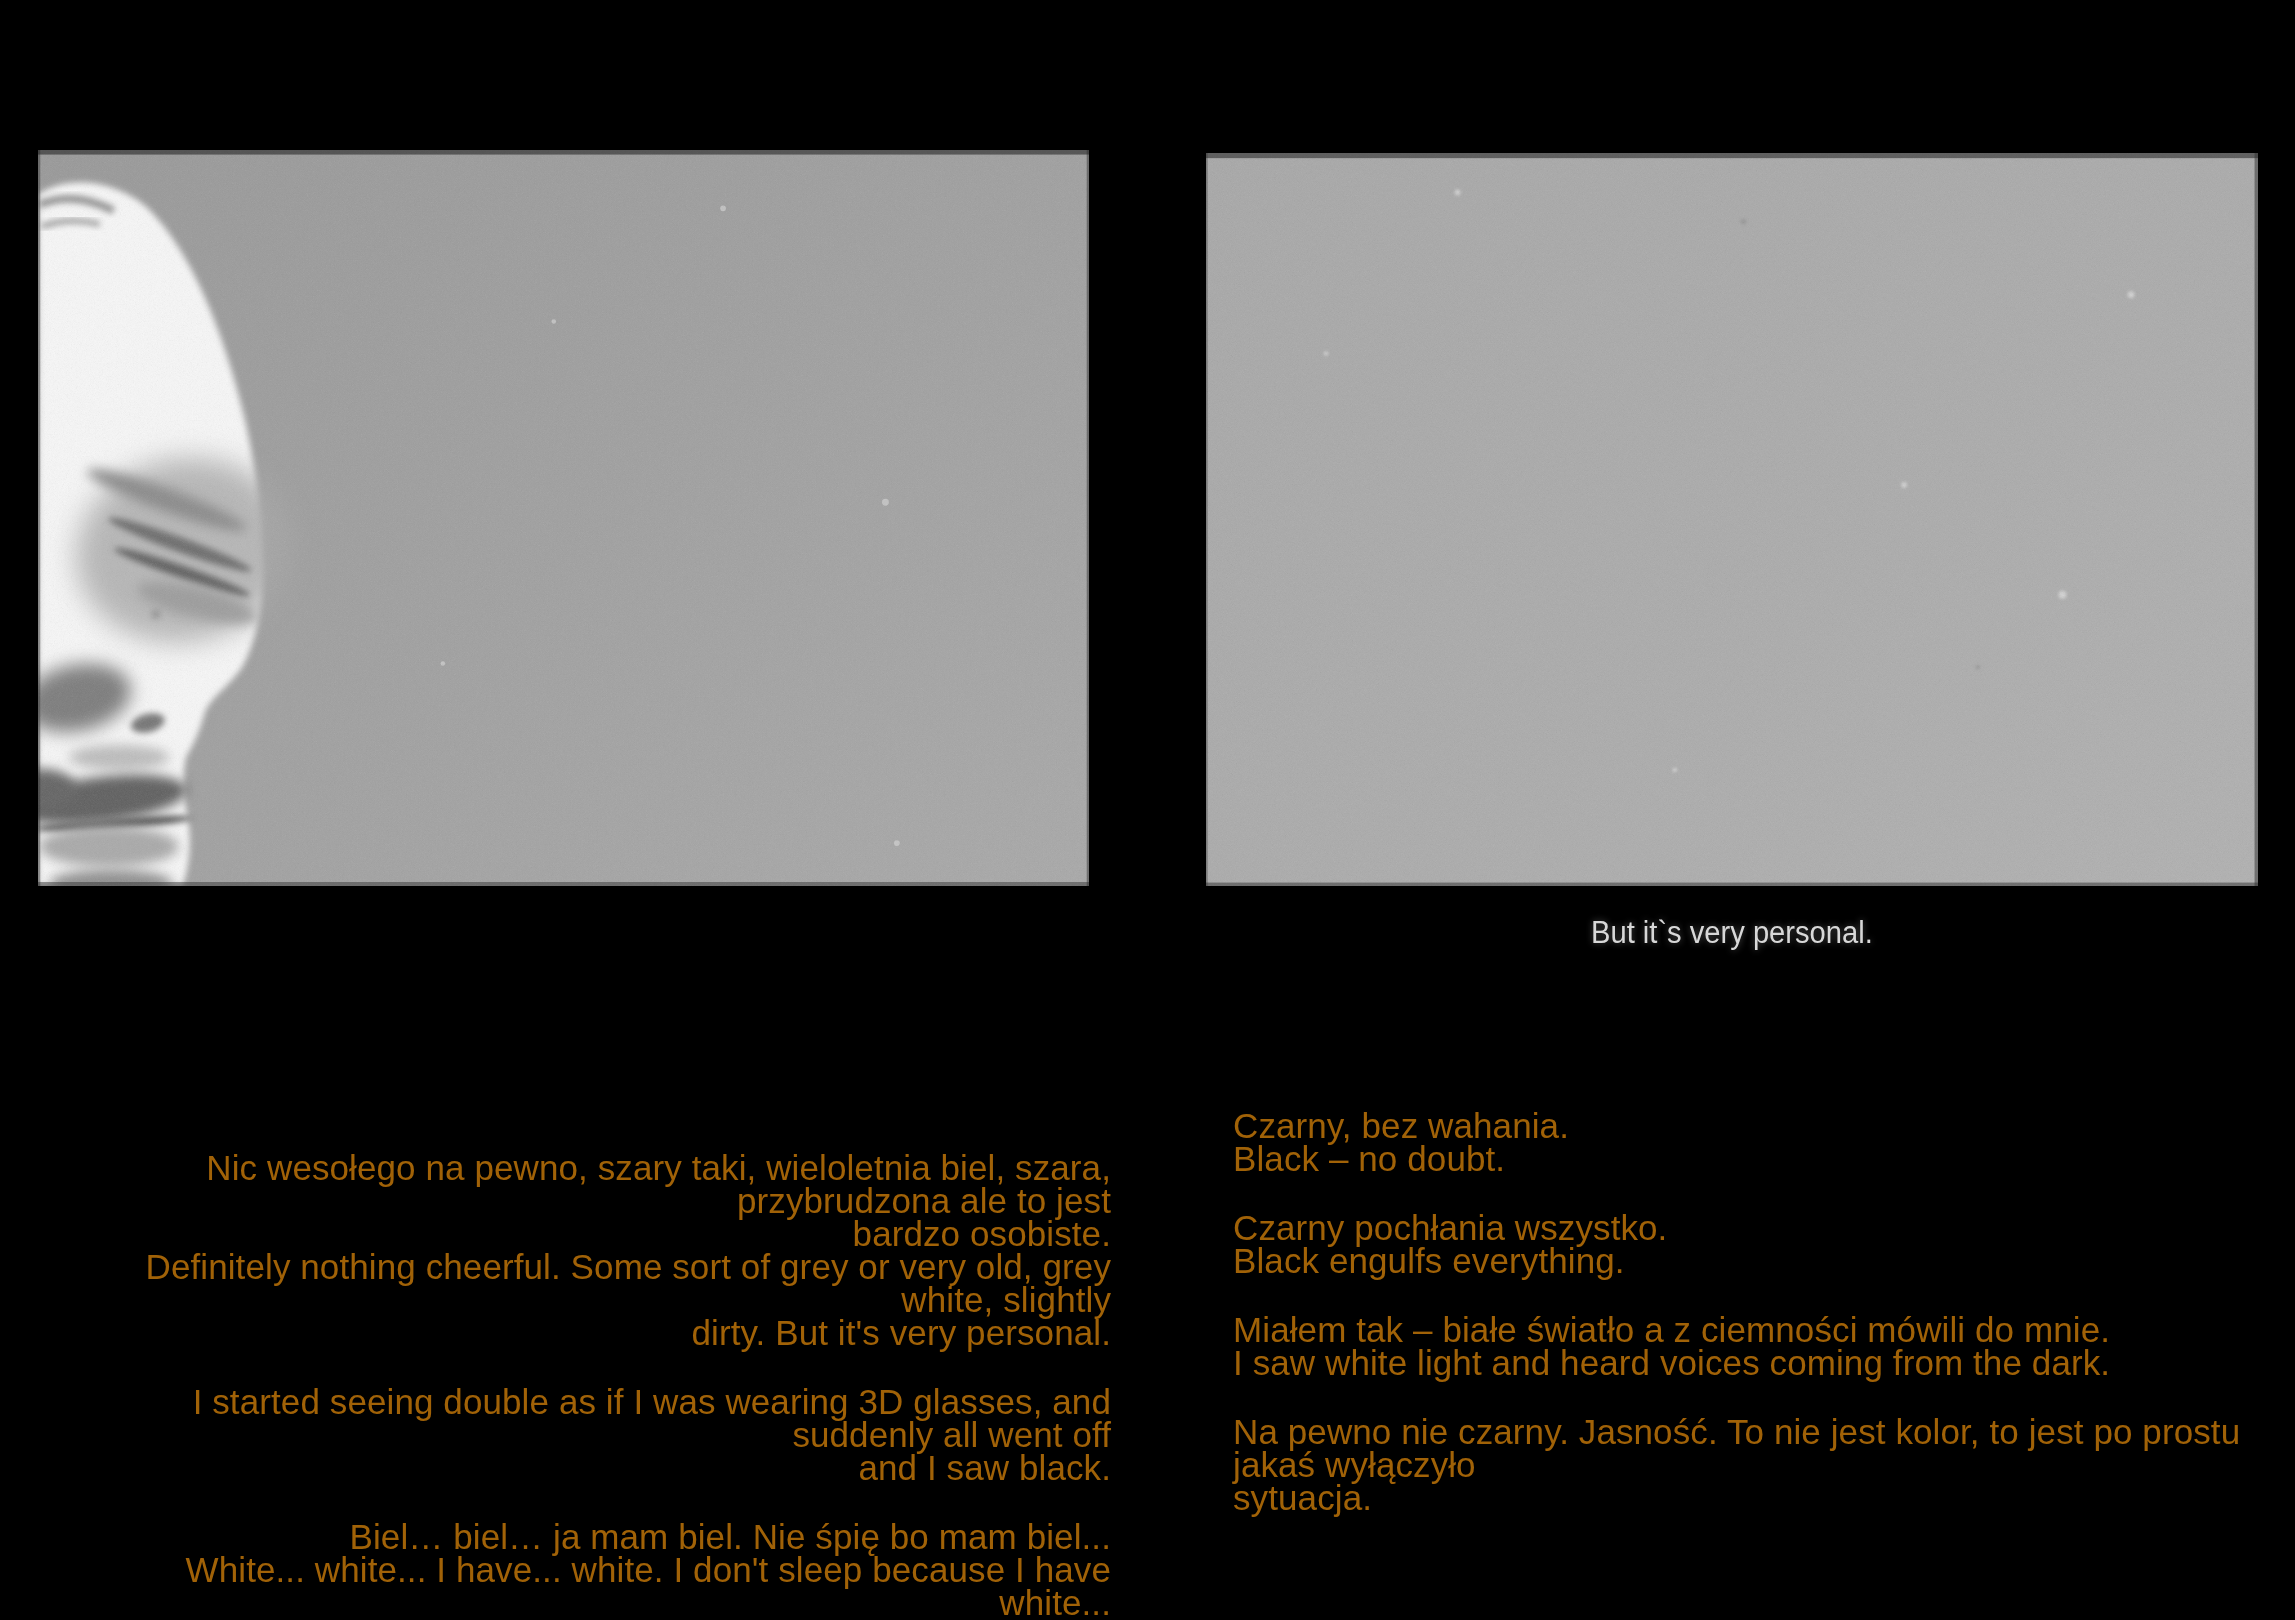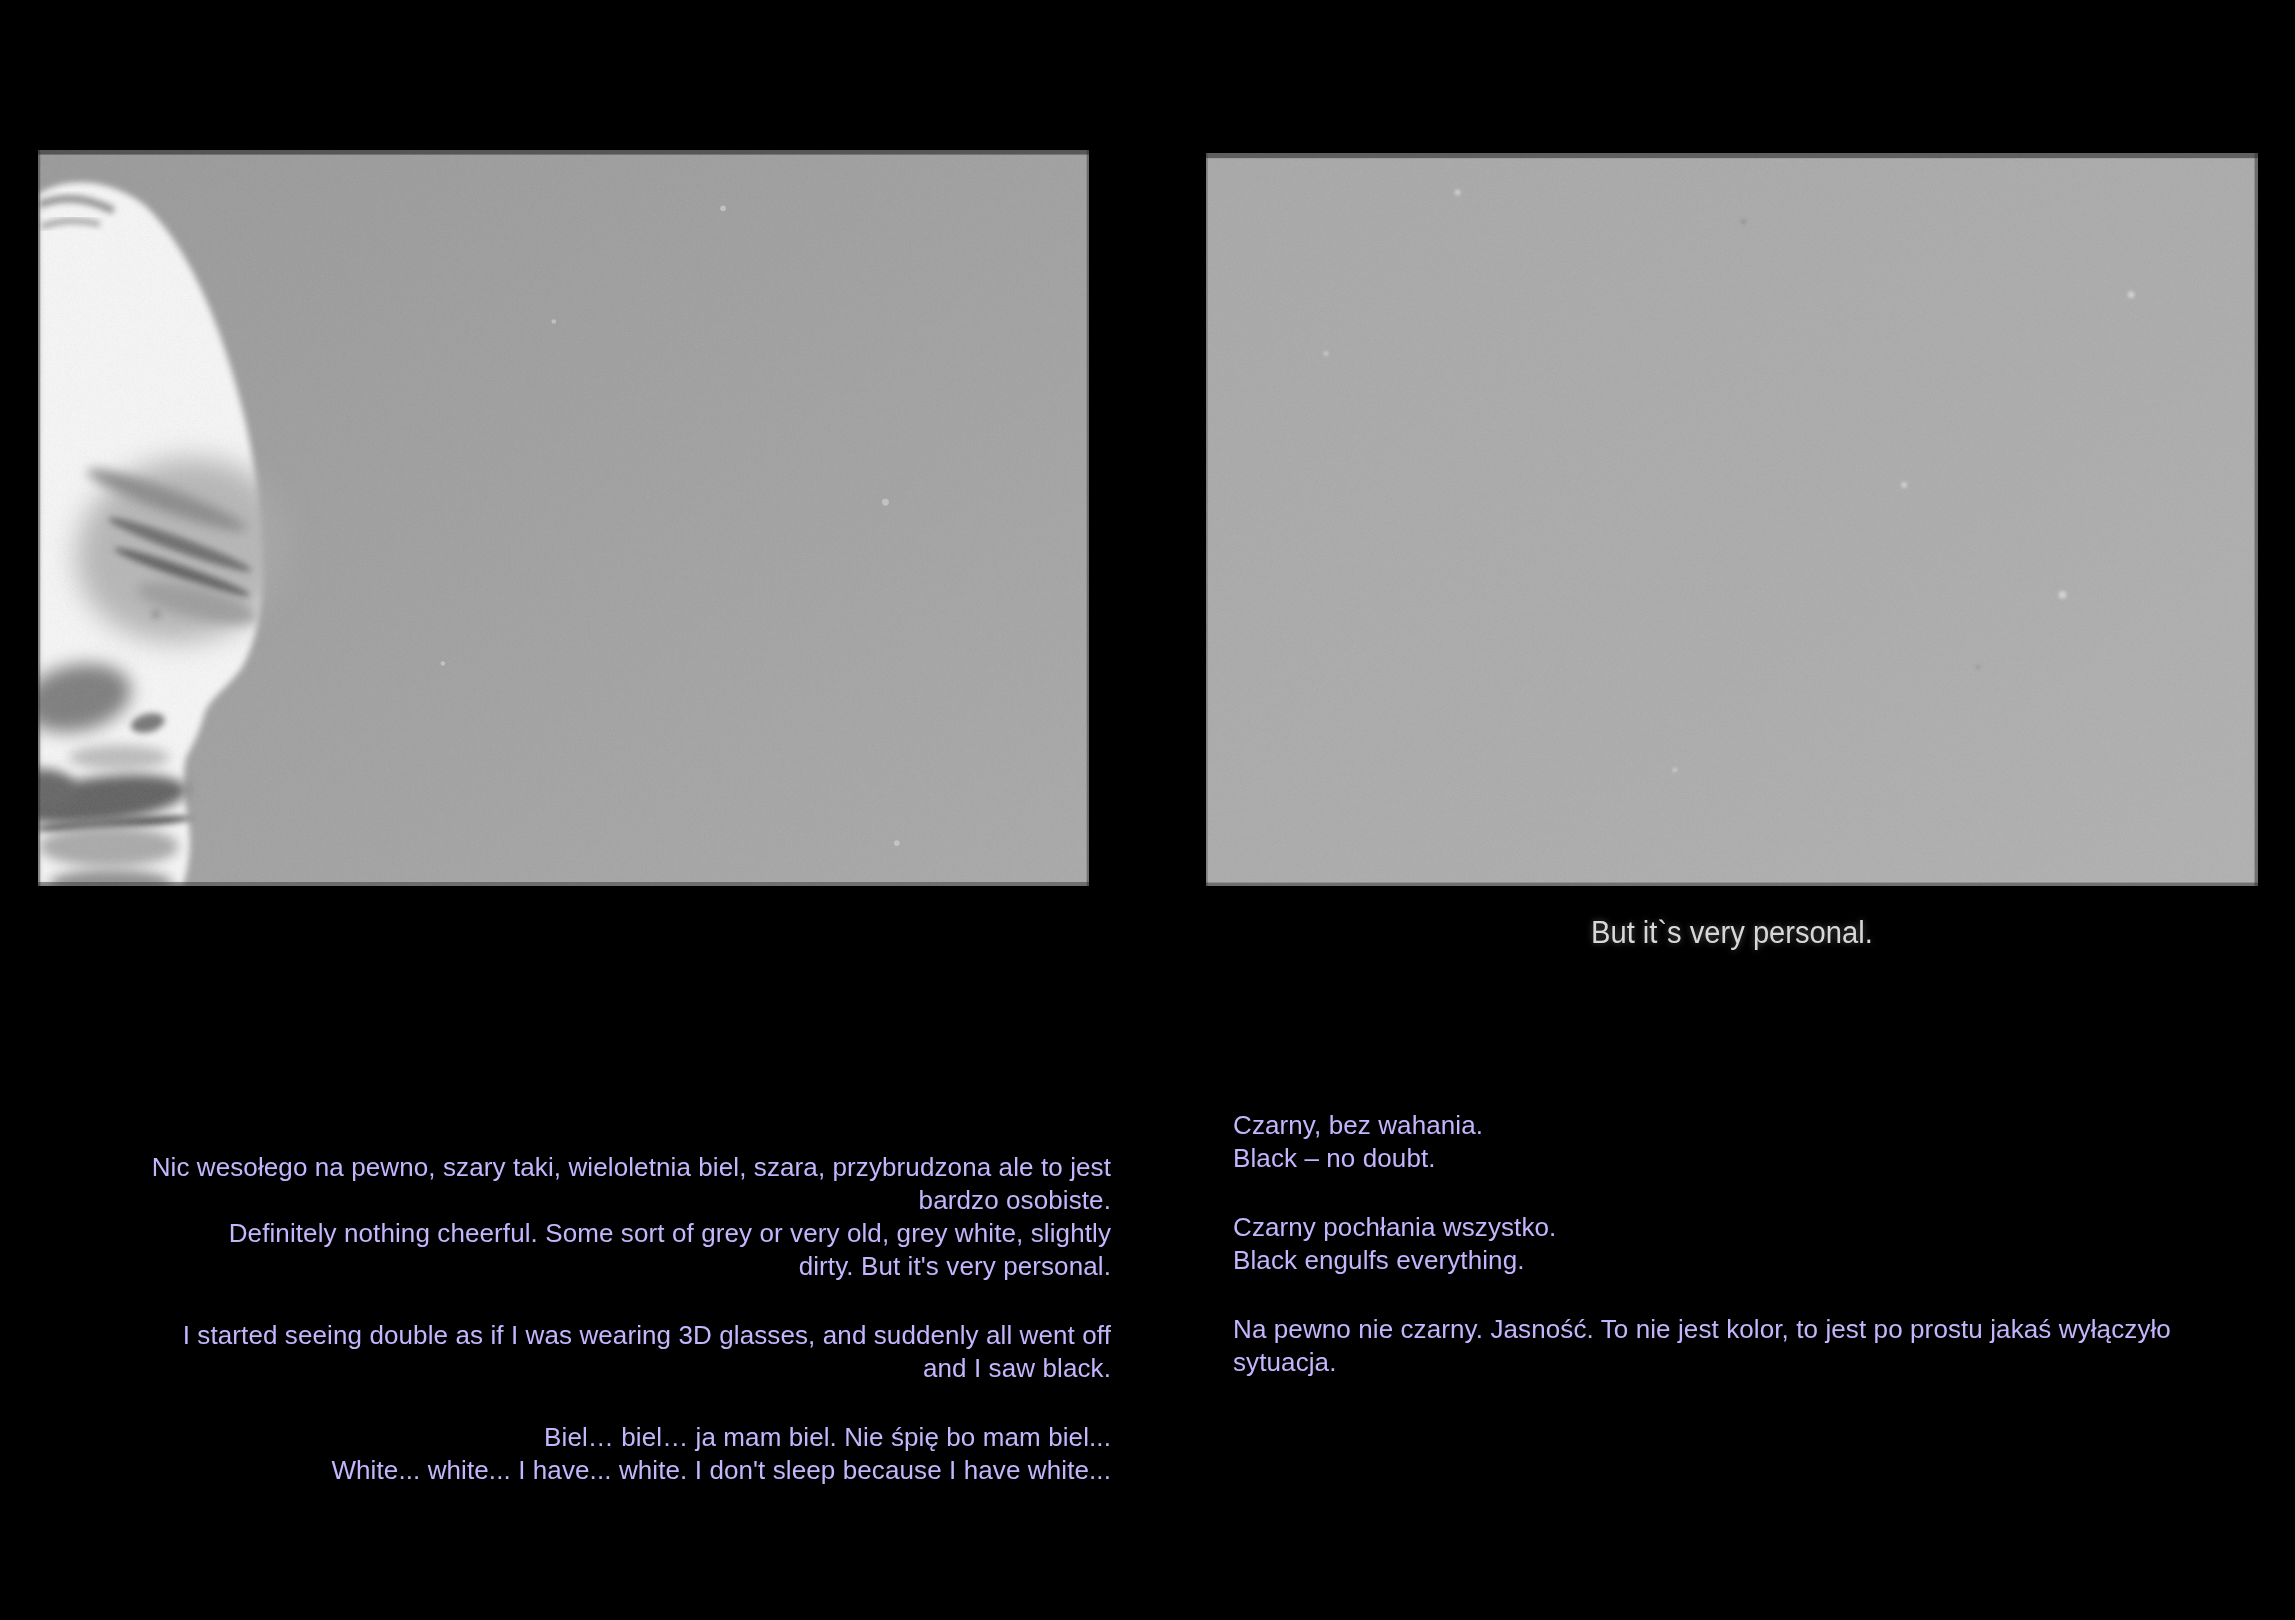--- a/index.html
+++ b/index.html
@@ -6,21 +6,21 @@
   .stage{position:relative;width:2295px;height:1620px;background:#000;overflow:hidden;
          font-family:"Liberation Sans","DejaVu Sans",sans-serif;border-radius:24px;}
   .frame{position:absolute;overflow:hidden;background:#9e9e9e;}
   .frame svg{display:block;width:100%;height:100%;}
   .frame-left{left:38px;top:150px;width:1051px;height:736px;}
   .frame-right{left:1206px;top:153px;width:1052px;height:733px;}
   .subtitle{position:absolute;left:1206px;top:912px;width:1052px;text-align:center;
             font-size:31px;line-height:42px;color:#d8d8d8;
             text-shadow:0 0 8px rgba(235,235,235,.35), 0 1.7px 4px rgba(0,0,0,.95);}
   .subtitle .sub-inner{display:inline-block;transform:scaleX(.94);}
-  .col{position:absolute;width:1023px;color:#c4b5fd;font-size:26px;line-height:33px;
+  .col{position:absolute;width:1023px;color:#a16207;font-size:35px;line-height:33px;
        letter-spacing:0.1px;}
   .col-left{left:88px;top:1151px;text-align:right;}
   .col-right{left:1233px;top:1109px;}
   .para{margin:0 0 36px 0;}
   .para span{display:block;white-space:pre-line;}
 </style>
 </head>
 <body>
 
 <div class="stage">
@@ -167,19 +167,23 @@
   <div class="col col-right">
     <p class="para">
       <span>Czarny, bez wahania.</span>
       <span>Black – no doubt.</span>
     </p>
     <p class="para">
       <span>Czarny pochłania wszystko.</span>
       <span>Black engulfs everything.</span>
     </p>
     <p class="para">
+      <span>Miałem tak – białe światło a z ciemności mówili do mnie.</span>
+      <span>I saw white light and heard voices coming from the dark.</span>
+    </p>
+    <p class="para">
       <span>Na pewno nie czarny. Jasność. To nie jest kolor, to jest po prostu jakaś wyłączyło
 sytuacja.</span>
     </p>
   </div>
 
 </div>
 
 
 </body></html>

